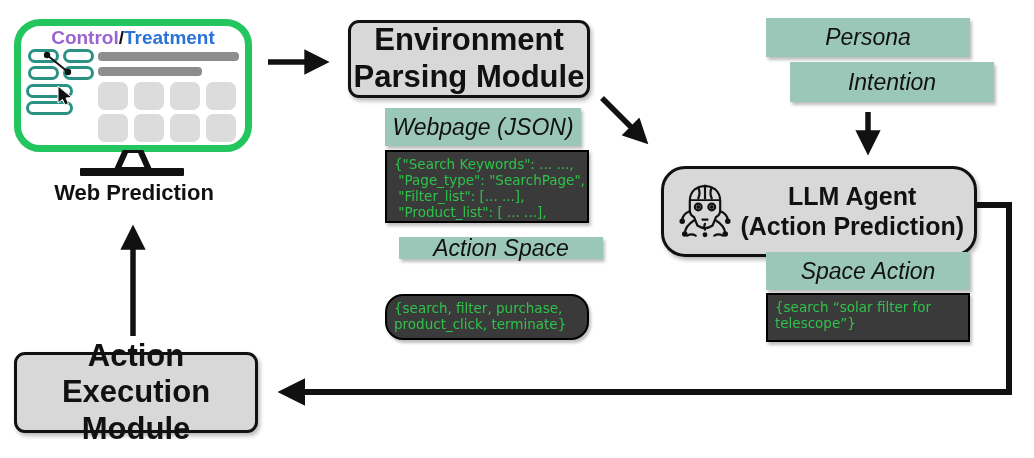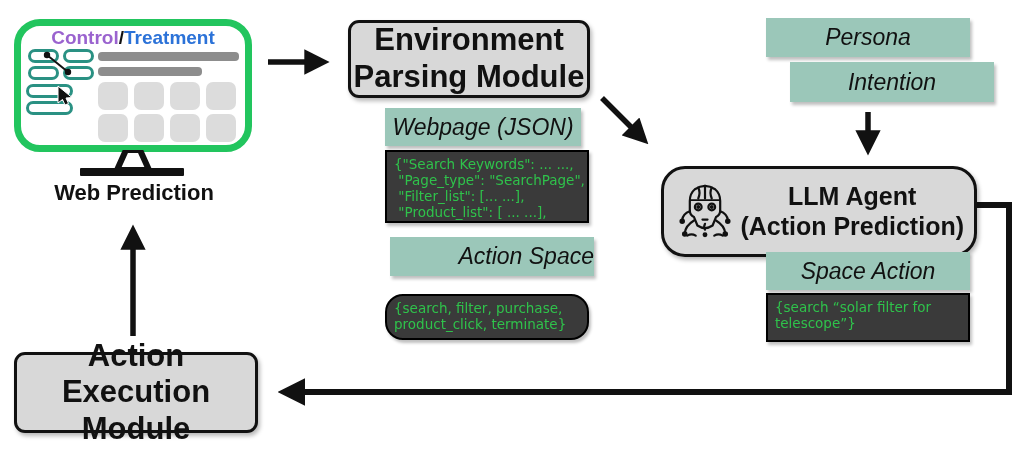--- a/index.html
+++ b/index.html
@@ -50,21 +50,21 @@
   #action-exec{left:14px;top:352px;width:244px;height:81px;}
   .agent-inner{display:flex;align-items:center;gap:8px;padding:0 10px;}
   
   .teal-header{
     position:absolute;box-sizing:border-box;background:#9bc7b9;
     display:flex;align-items:center;justify-content:center;
     font-style:italic;font-size:23px;color:#111;z-index:2;
     box-shadow:2px 3px 3px rgba(0,0,0,0.25);
   }
   #hdr-webpage{left:385px;top:108px;width:196px;height:38px;}
-  #hdr-actionspace{left:390px;top:237px;width:204px;height:39px;justify-content:flex-end;}
+  #hdr-actionspace{left:399px;top:237px;width:204px;height:22px;}
   #hdr-persona{left:766px;top:18px;width:204px;height:39px;}
   #hdr-intention{left:766px;top:62px;width:204px;height:40px;margin-left:24px;}
   #hdr-nextaction{left:766px;top:252px;width:204px;height:38px;}
   
   .code-block{
     position:absolute;box-sizing:border-box;background:#3a3a3a;border:2px solid #000;
     color:#2fc24b;font-family:"DejaVu Sans",sans-serif;font-size:13.5px;line-height:16px;
     padding:4px 7px;z-index:2;box-shadow:2px 3px 3px rgba(0,0,0,0.25);
   }
   .code-line{white-space:pre;}

